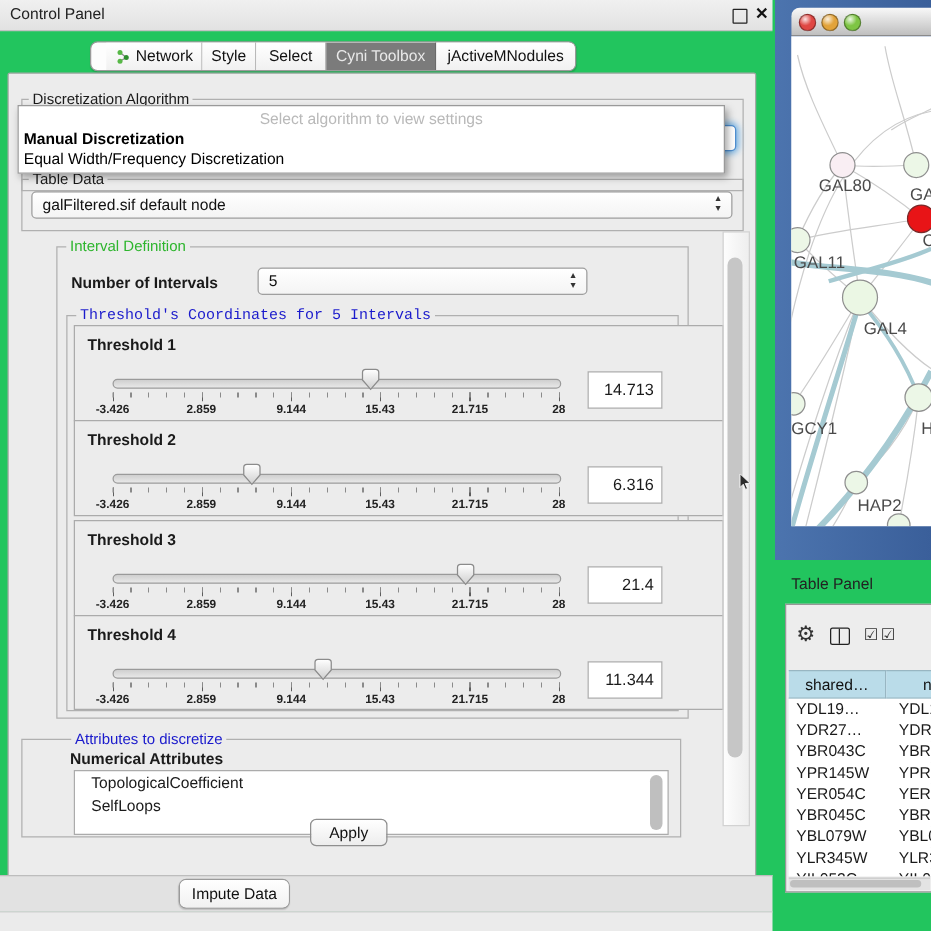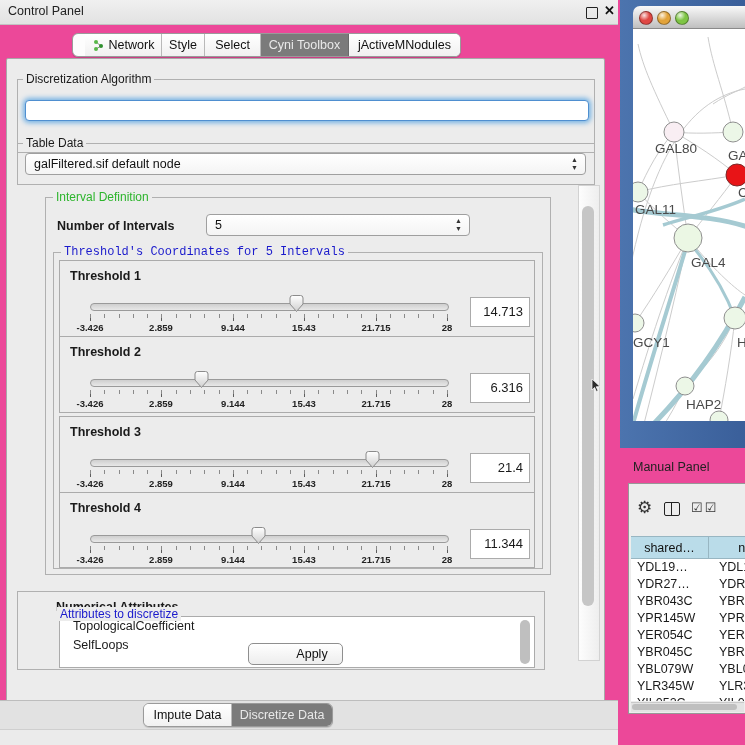--- a/index.html
+++ b/index.html
@@ -1,16 +1,16 @@
 <!DOCTYPE html>
 <html><head>
 <meta charset="utf-8">
 <style>
   html,body{margin:0;padding:0;background:#d8d8d8;}
-  #root{position:relative;width:745px;height:745px;background:#ec4899;overflow:hidden;
+  #root{position:relative;width:745px;height:745px;background:#22c55e;overflow:hidden;
         font-family:"Liberation Sans",sans-serif;color:#1a1a1a;-webkit-font-smoothing:antialiased;}
   .abs{position:absolute;}
   
   .titlebar{left:0;top:0;width:618px;height:24px;background:linear-gradient(#f0f0f0,#e2e2e2);
             border-bottom:1px solid #c2c2c2;}
   .titlebar .t{position:absolute;left:8px;top:4px;font-size:12.5px;color:#222;}
   .winbtn{position:absolute;top:7px;font-size:12px;color:#111;line-height:11px;}
   .float-ic{left:586px;width:10px;height:10px;border:1.6px solid #222;border-radius:1px;}
   .close-ic{left:604px;top:5px;font-weight:bold;font-size:13px;}
   
@@ -28,21 +28,21 @@
   .combo{position:absolute;background:linear-gradient(#ffffff,#f4f4f4);border:1px solid #9f9f9f;
          border-radius:4px;font-size:12.5px;display:flex;align-items:center;padding:0 8px;color:#111;}
   .combo .stp{position:absolute;right:7px;top:2px;font-size:7px;line-height:8px;color:#333;text-align:center;}
   .bluecombo{box-shadow:0 0 5px 2px #74b2e4;border:1px solid #4f8fd0;background:#fff;}
   
   .popup{left:13px;top:83px;width:564px;height:53px;background:#ffffff;border:1px solid #9a9a9a;
          box-shadow:2px 3px 6px rgba(0,0,0,.35);z-index:10;}
   .popup .hint{position:absolute;left:0;right:0;top:3px;text-align:center;color:#b9b9b9;font-size:12.5px;}
   .popup .it{position:absolute;left:4px;font-size:12.5px;color:#000;white-space:nowrap;}
   
-  .thbox{position:absolute;left:58px;width:474px;height:75px;border:1px solid #ababab;background:#ececec;}
+  .thbox{position:absolute;left:58px;width:474px;height:75px;border:1px solid #ababab;background:#ececec;padding-left:44px;}
   .thlabel{position:absolute;left:10px;top:8px;font-weight:bold;font-size:12.5px;}
   .track{position:absolute;left:30px;top:42px;width:357px;height:6px;border:1px solid #9a9a9a;border-radius:4px;
          background:linear-gradient(#cfcfcf,#e8e8e8);}
   .ticks-min{position:absolute;left:30px;top:53px;width:358px;height:4px;
      background:repeating-linear-gradient(to right,#8a8a8a 0 1px,transparent 1px 14.28px);}
   .ticks-maj{position:absolute;left:30px;top:53px;width:358px;height:7px;
      background:repeating-linear-gradient(to right,#5d5d5d 0 1px,transparent 1px 71.4px);}
   .tlab{position:absolute;top:61px;transform:translateX(-50%);font-size:9.5px;font-weight:600;color:#222;white-space:nowrap;}
   .thumb{position:absolute;top:33px;width:17px;height:19px;}
   .valbox{position:absolute;left:410px;top:36px;width:52px;height:28px;background:#fff;border:1px solid #ababab;
@@ -108,20 +108,25 @@
         <span>jActiveMNodules</span>
       </div>
   </div>
 
   <div class="abs mainpanel">
 
     <div class="group" style="left:10px;top:20px;width:576px;height:72px;"></div>
     <div class="gtitle" style="left:16px;top:13px;z-index:1;">Discretization Algorithm</div>
     <div class="combo bluecombo" style="left:18px;top:41px;width:546px;height:19px;"></div>
 
+    <div class="abs popup" style="left:7px;top:25px;">
+      <div class="hint">Select algorithm to view settings</div>
+      <div class="it" style="top:19px;font-weight:bold;">Manual Discretization</div>
+      <div class="it" style="top:35px;">Equal Width/Frequency Discretization</div>
+    </div>
 
     <div class="group" style="left:10px;top:84px;width:576px;height:40px;"></div>
     <div class="gtitle" style="left:16px;top:77px;">Table Data</div>
     <div class="combo" style="left:18px;top:94px;width:543px;height:20px;">
       <span>galFiltered.sif default node</span>
       <span class="stp">▲<br>▼</span>
     </div>
 
     <div class="group" style="left:38px;top:138px;width:504px;height:376px;"></div>
     <div class="gtitle" style="left:46px;top:131px;color:#2db52d;">Interval Definition</div>
@@ -203,45 +208,42 @@
       <span class="tlab" style="left:30px;">-3.426</span>
       <span class="tlab" style="left:101px;">2.859</span>
       <span class="tlab" style="left:173px;">9.144</span>
       <span class="tlab" style="left:244px;">15.43</span>
       <span class="tlab" style="left:316px;">21.715</span>
       <span class="tlab" style="left:387px;">28</span>
       <div class="valbox">11.344</div>
     </div>
 
     <div class="group" style="left:10px;top:532px;width:526px;height:77px;"></div>
-    <div class="gtitle" style="left:50px;top:548px;color:#1a1acc;">Attributes to discretize</div>
+    <div class="gtitle" style="left:50px;top:525px;color:#1a1acc;">Attributes to discretize</div>
     <div class="abs" style="left:49px;top:541px;font-weight:bold;font-size:12.5px;">Numerical Attributes</div>
     <div class="list" style="top:557px;left:52px;">
       <div class="li">TopologicalCoefficient</div>
       <div class="li">SelfLoops</div>
     </div>
     <div class="vthumb" style="left:513px;top:561px;width:10px;height:44px;"></div>
 
-    <div class="btn" style="left:241px;top:584px;width:60px;height:20px;padding-left:33px;">Apply</div>
+    <div class="btn" style="left:241px;top:596px;width:60px;height:20px;">Apply</div>
 
     <div class="sbtrack" style="left:571px;top:126px;width:20px;height:474px;"></div>
     <div class="vthumb" style="left:575px;top:147px;width:12px;height:400px;background:#c6c6c6;"></div>
   </div>
 
   <svg class="abs cursor" width="10" height="14" viewBox="0 0 10 14">
     <polygon points="1,0 1,11 3.6,8.4 5.4,12.5 7,11.8 5.2,7.8 9,7.6" fill="#2b2b2b" stroke="#fff" stroke-width="0.7"></polygon>
   </svg>
 
   <div class="abs" style="left:0;top:700px;width:618px;height:28px;background:#e2e2e2;border-top:1px solid #bdbdbd;"></div>
   <div class="seg" style="left:143px;top:703px;">
     <div class="s" style="width:87px;">
         <span>Impute Data</span>
-      </div>
-    <div class="s active" style="width:100px;">
-        <span>Discretize Data</span>
       </div>
   </div>
   <div class="abs" style="left:0;top:729px;width:618px;height:16px;background:#ebebeb;border-top:1px solid #cfcfcf;"></div>
 
   <div class="abs netwin">
     <div class="nettitle">
       <div class="light" style="left:6px;background-color:#df4743;"></div>
       <div class="light" style="left:24px;background-color:#e2a33a;"></div>
       <div class="light" style="left:42px;background-color:#7ec544;"></div>
     </div>
@@ -298,21 +300,21 @@
           <text x="2" y="185">GAL11</text>
           <text x="58" y="238">GAL4</text>
           <text x="0" y="318">GCY1</text>
           <text x="104" y="318">H</text>
           <text x="53" y="380">HAP2</text>
         </g>
       </svg>
     </div>
   </div>
 
-  <div class="abs tp-title">Manual Panel</div>
+  <div class="abs tp-title">Table Panel</div>
   <div class="abs tpanel">
     <div class="abs" style="left:8px;top:13px;font-size:17px;color:#333;">⚙</div>
     <div class="abs" style="left:35px;top:18px;width:14px;height:12px;border:1.6px solid #222;border-radius:2px;">
       <div style="position:absolute;left:5.5px;top:0;width:1.6px;height:12px;background:#222;"></div>
     </div>
     <div class="abs" style="left:62px;top:16px;font-size:13px;letter-spacing:2px;color:#333;white-space:nowrap;">☑☑</div>
 
     <div class="abs" style="left:2px;top:52px;width:113px;height:165px;background:#fff;"></div>
     <div class="hdrcell" style="left:2px;width:77px;">shared…</div>
     <div class="hdrcell" style="left:80px;width:90px;">name</div>

